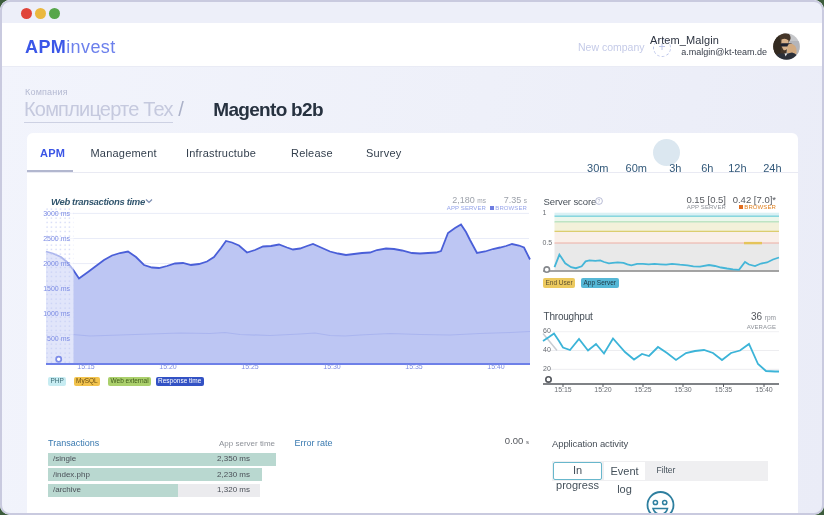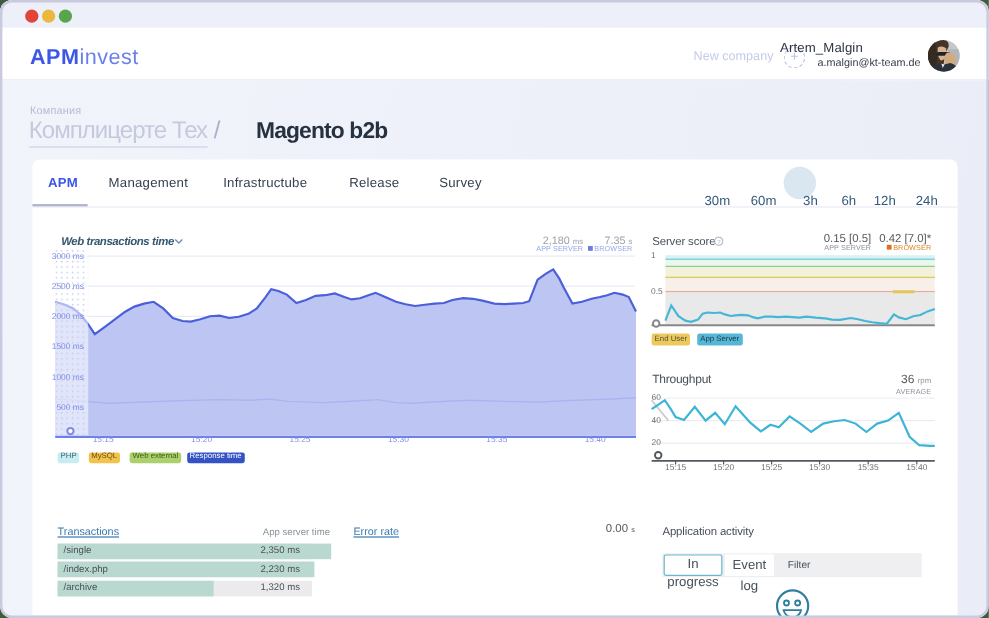--- a/index.html
+++ b/index.html
@@ -37,21 +37,21 @@
   .tab.act { color:#3b55e6; font-weight:bold; }
   #tabul { position:absolute; left:0; top:37px; width:46px; height:2px; background:#b2b7cf; }
   .trange { position:absolute; top:14.5px; width:30px; font-size:11px; line-height:1; color:#33597a; text-align:right;margin-top:15px; }
   #circ3h { position:absolute; left:626px; top:5.5px; width:27px; height:27px; border-radius:50%; background:#dbe7f0;}
   .ctitle { position:absolute; font-size:9.5px; line-height:1; font-weight:bold; color:#33576f; letter-spacing:-0.35px;font-style:italic; }
   .h2title { position:absolute; font-size:10px; line-height:1; color:#474f58; letter-spacing:-0.1px; }
   .bigval { position:absolute; text-align:right; color:#9da2ab; font-size:9px; line-height:1; }
   .bigval .unit { font-size:6.5px; }
   .sublab { position:absolute; text-align:right; font-size:6px; line-height:1; letter-spacing:0.1px; }
   .chip { position:absolute; font-size:6.5px; line-height:1; padding:1.5px 2.5px; border-radius:2px; white-space:nowrap; }
-  .th-blue { position:absolute; font-size:9px; line-height:1; color:#3a7ab0;text-decoration:underline; }
+  .th-blue { position:absolute; font-size:9px; line-height:1; color:#3a7ab0; }
   .th-gray { position:absolute; font-size:8px; line-height:1; color:#8d9198; }
   .trow { position:absolute; left:48px; width:212px; height:13px; background:#ebebee; }
   .trow .bar { position:absolute; left:0; top:0; height:100%; background:#b9d8d0; }
   .trow .nm { position:absolute; left:5px; top:2.5px; font-size:8px; line-height:1; color:#4b5058; }
   .trow .vl { position:absolute; right:10px; top:2.5px; font-size:8px; line-height:1; color:#4b5058; }
   #appstrip { position:absolute; left:552px; top:460.5px; width:216px; height:20px; background:#efeff1; }
   .abtn { position:absolute; background:#ffffff; font-size:11px; color:#44505a; text-align:center; line-height:1;}
 </style>
 </head>
 <body>

